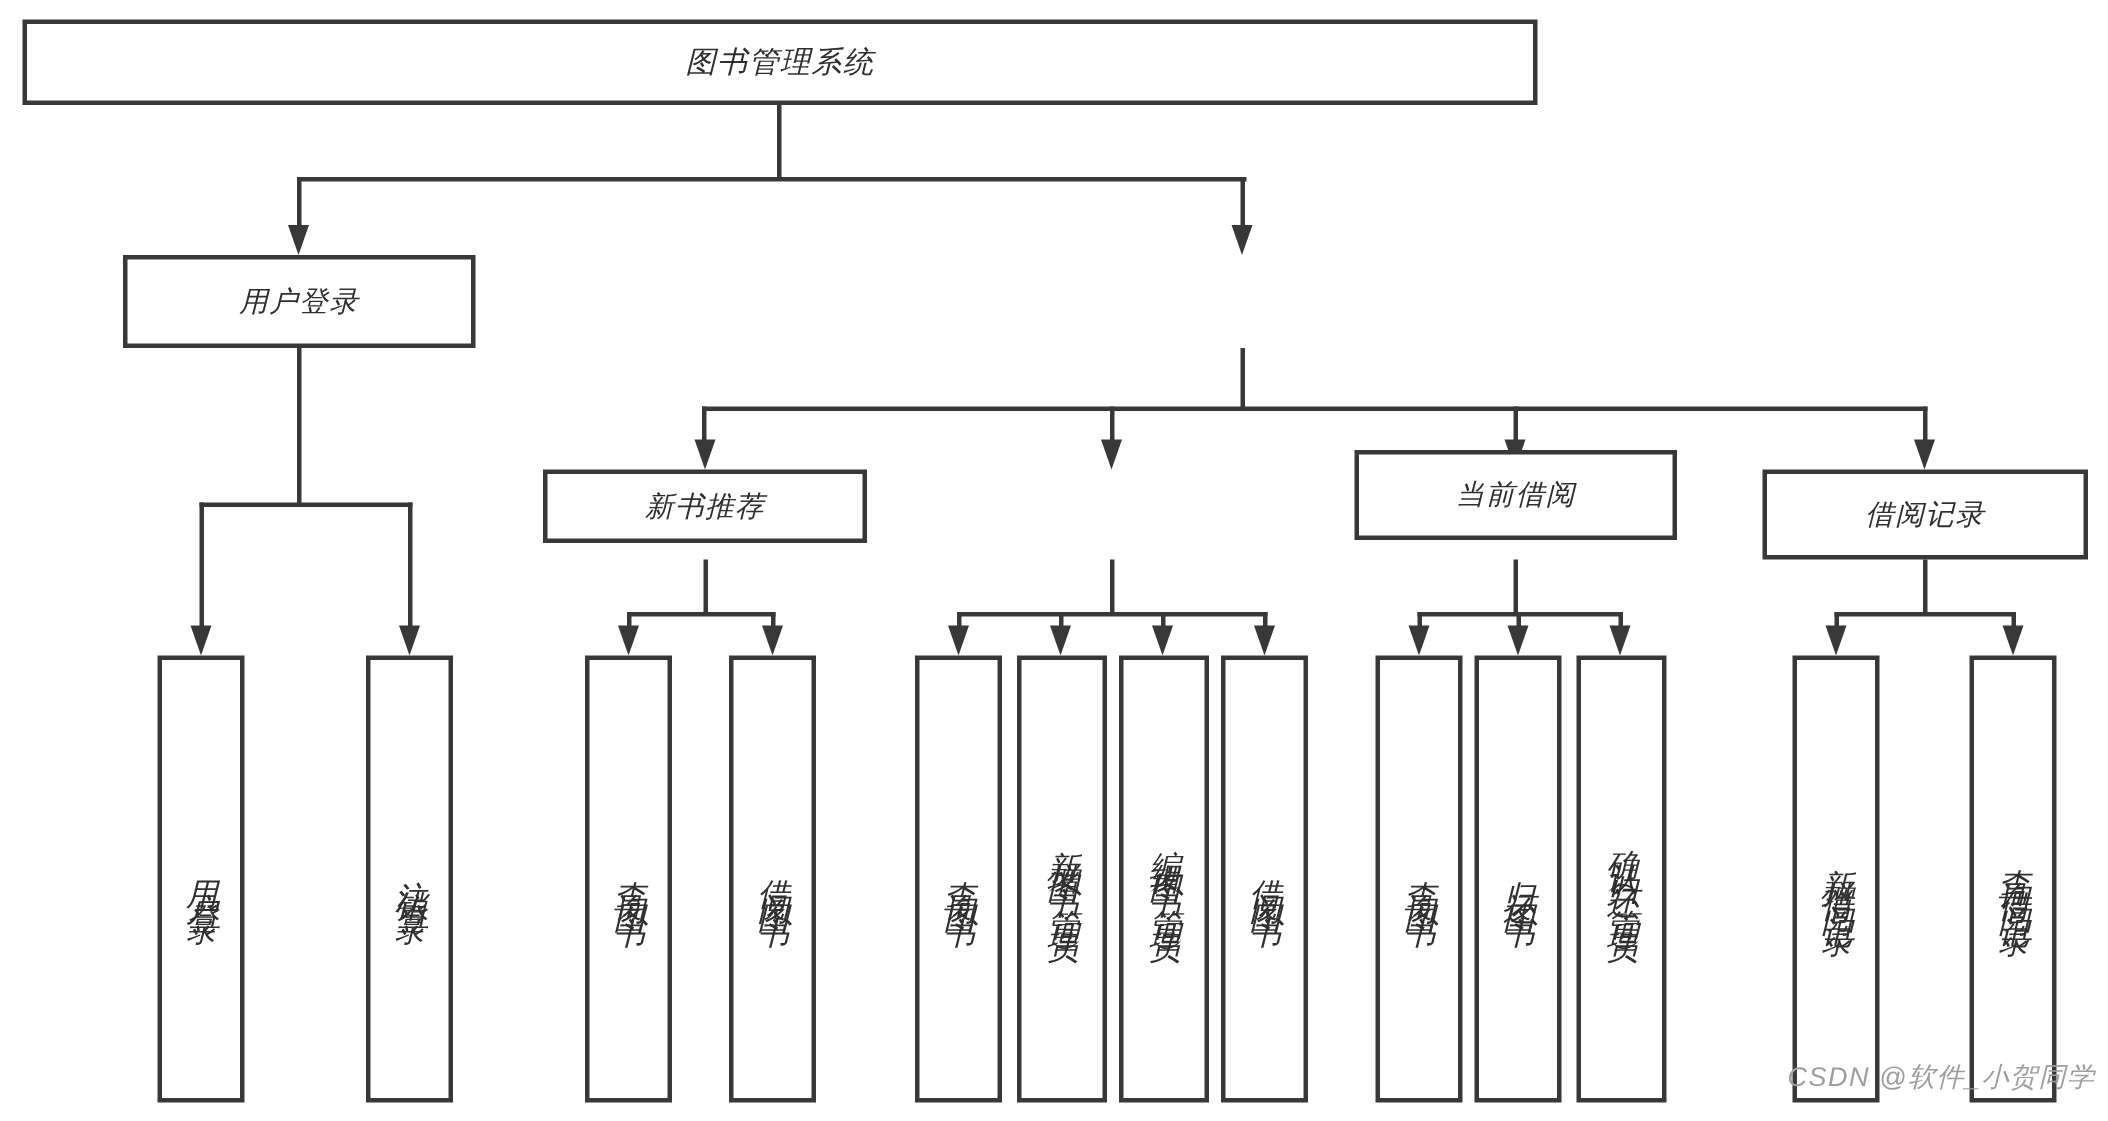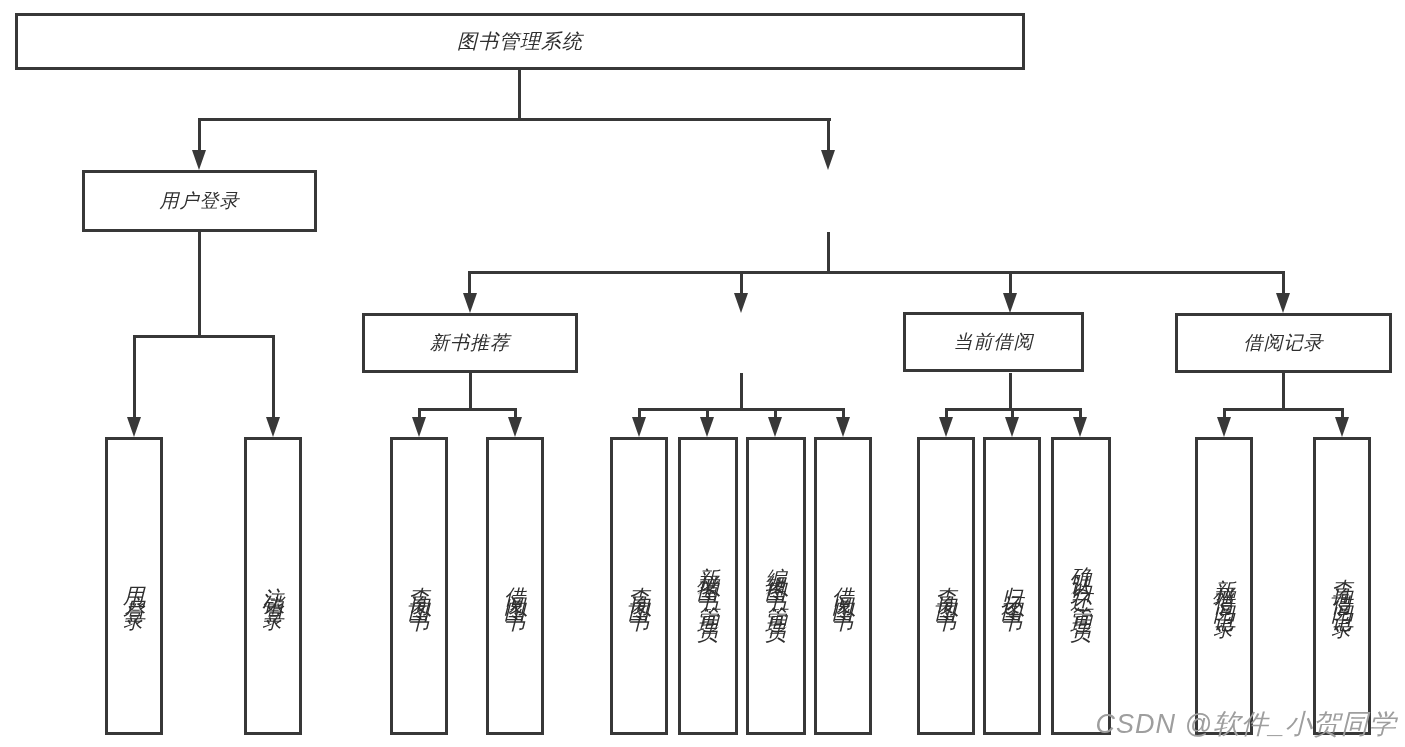--- a/index.html
+++ b/index.html
@@ -41,21 +41,21 @@
   .tri{
     position:absolute;
     width:0;height:0;
     border-left:7px solid transparent;
     border-right:7px solid transparent;
     border-top:20px solid var(--line);
   }
   .watermark{
     position:absolute;
     top:706px;right:8px;
-    font-size:27px;
+    font-size:18px;
     color:var(--wm);
     letter-spacing:1px;
     white-space:nowrap;
   }
 </style>
 </head>
 <body>
 
 <div class="canvas">
 
@@ -78,24 +78,24 @@
   <div class="hline" style="left:468px;top:271px;width:817px;"></div>
   <div class="vline" style="left:468px;top:271px;height:24px;"></div>
   <div class="tri" style="left:463px;top:293px;"></div>
   <div class="vline" style="left:740px;top:271px;height:24px;"></div>
   <div class="tri" style="left:734px;top:293px;"></div>
   <div class="vline" style="left:1009px;top:271px;height:24px;"></div>
   <div class="tri" style="left:1003px;top:293px;"></div>
   <div class="vline" style="left:1282px;top:271px;height:24px;"></div>
   <div class="tri" style="left:1276px;top:293px;"></div>
 
-  <div class="node h" style="left:362px;top:313px;width:216px;height:60px;">
+  <div class="node h" style="left:362px;top:313px;width:216px;height:49px;">
     <span>新书推荐</span>
   </div>
-  <div class="node h" style="left:903px;top:312px;width:181px;height:60px;">
+  <div class="node h" style="left:903px;top:300px;width:215px;height:60px;">
     <span>当前借阅</span>
   </div>
   <div class="node h" style="left:1175px;top:313px;width:217px;height:60px;">
     <span>借阅记录</span>
   </div>
 
   <div class="vline" style="left:198px;top:232px;height:105px;"></div>
   <div class="hline" style="left:133px;top:335px;width:142px;"></div>
   <div class="vline" style="left:133px;top:335px;height:84px;"></div>
   <div class="tri" style="left:127px;top:417px;"></div>

